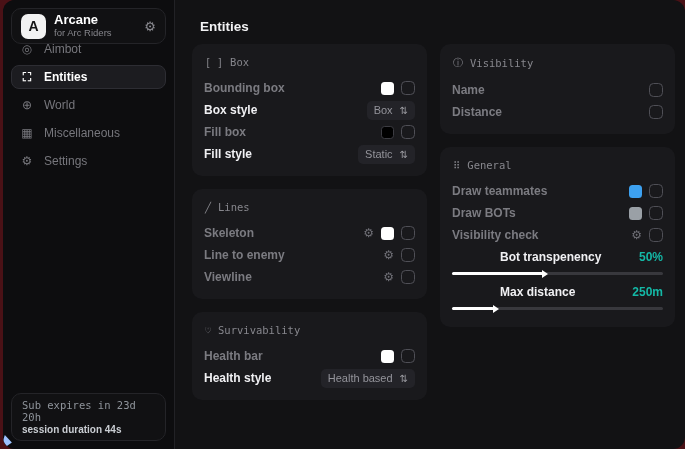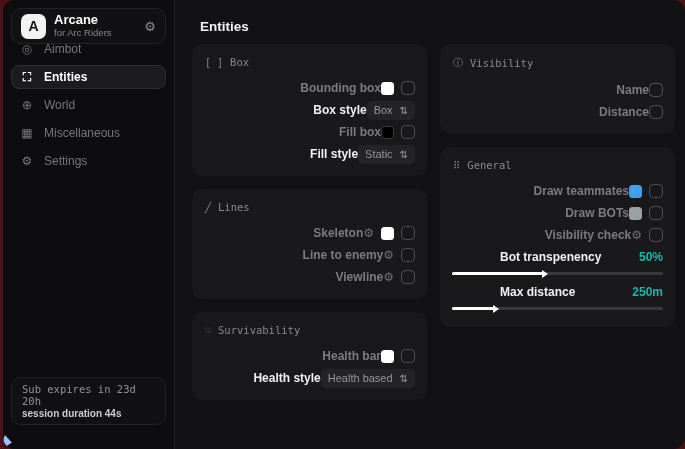--- a/index.html
+++ b/index.html
@@ -26,42 +26,42 @@
 
   .category { margin:20px 0 6px 15px; color:#6b6b71; font-size:10px; }
 
   .nav { padding:0 8px; }
   .nav-item { height:24px; margin-bottom:4px; display:flex; align-items:center;
     gap:10px; padding:0 8px; border-radius:8px; color:#77777d; font-size:12px;
     border:1px solid transparent; cursor:pointer; }
   .nav-item.active { background:#1c1c20; border-color:#2d2d33; color:#ffffff; font-weight:600; }
   .nav-icon { width:14px; text-align:center; font-size:12px; }
 
-  .footer-card { position:absolute; left:8px; right:8px; bottom:24px;
+  .footer-card { position:absolute; left:8px; right:8px; bottom:8px;
     border:1px solid #242428; border-radius:10px; padding:5px 10px; background:#111113; }
   .footer-line1 { font-family:"DejaVu Sans Mono", monospace; font-size:10.5px; color:#8f949b; }
   .footer-line2 { font-size:10px; font-weight:700; color:#c9cdd2; margin-top:1px; }
 
   .cursor { position:absolute; left:-1px; bottom:-4px; width:0; height:0;
     border-left:9px solid #9cc2ff; border-top:5px solid transparent;
     border-bottom:12px solid transparent; transform:rotate(18deg); }
 
   
   .main { position:absolute; left:173px; top:0; right:0; bottom:0; }
   .page-title { color:#f2f2f4; font-size:13.5px; font-weight:700; padding:19px 0 0 24px; }
 
   .columns { display:flex; gap:13px; margin:10px 0 0 16px; align-items:flex-start; }
   .col { width:235px; display:flex; flex-direction:column; gap:13px; }
 
   .panel { background:#19191c; border-radius:10px; padding:9px 12px 11px; }
   .panel-header { display:flex; align-items:center; gap:7px; color:#87878d;
     font-family:"DejaVu Sans Mono", monospace; font-size:10.5px; margin:3px 0 9px 1px; }
   .panel-header .ph-icon { font-size:10px; }
 
-  .row { height:22px; display:flex; align-items:center; justify-content:flex-end; }
+  .row { height:22px; display:flex; align-items:center; justify-content:space-between; }
   .row-label { font-size:12px; font-weight:600; color:#7b7b81; }
   .row-label.em { color:#f0f0f3; font-weight:700; }
   .controls { display:flex; align-items:center; gap:7px; }
 
   .gear { color:#6f6f76; font-size:12px; cursor:pointer; line-height:1; }
   .swatch { width:13px; height:13px; border-radius:3.5px; cursor:pointer; }
   .swatch.darkline { border:1px solid #3c3c42; }
   .checkbox { width:14px; height:14px; border:1.5px solid #4f4f56; border-radius:4.5px;
     background:transparent; cursor:pointer; }
 

